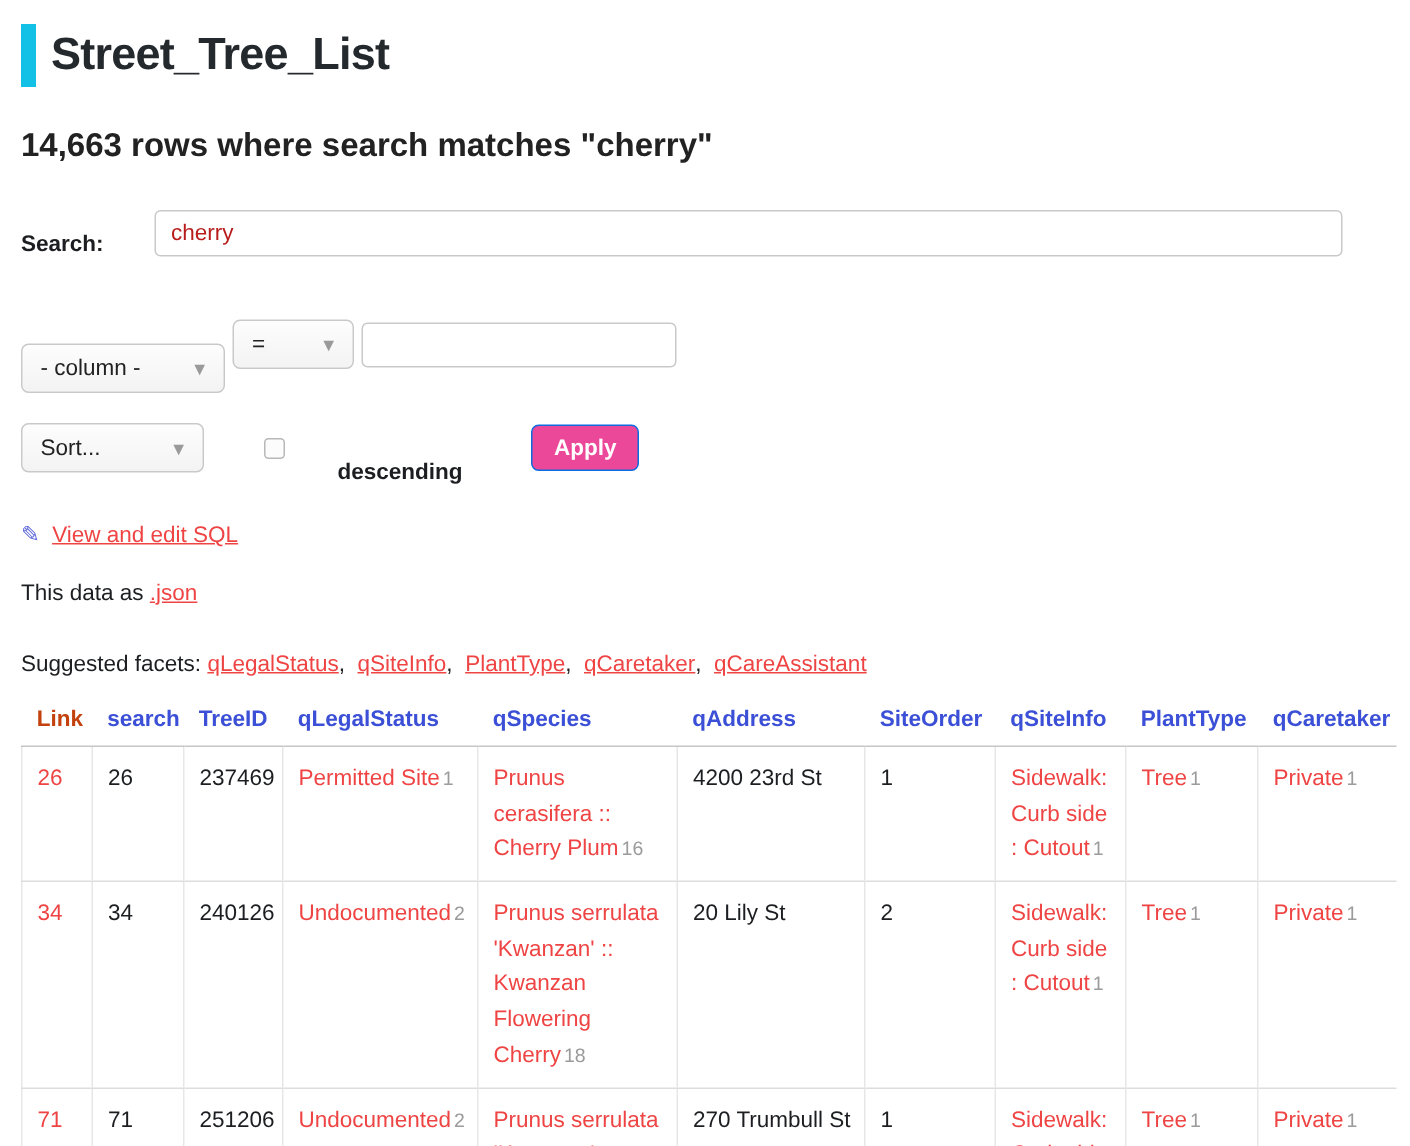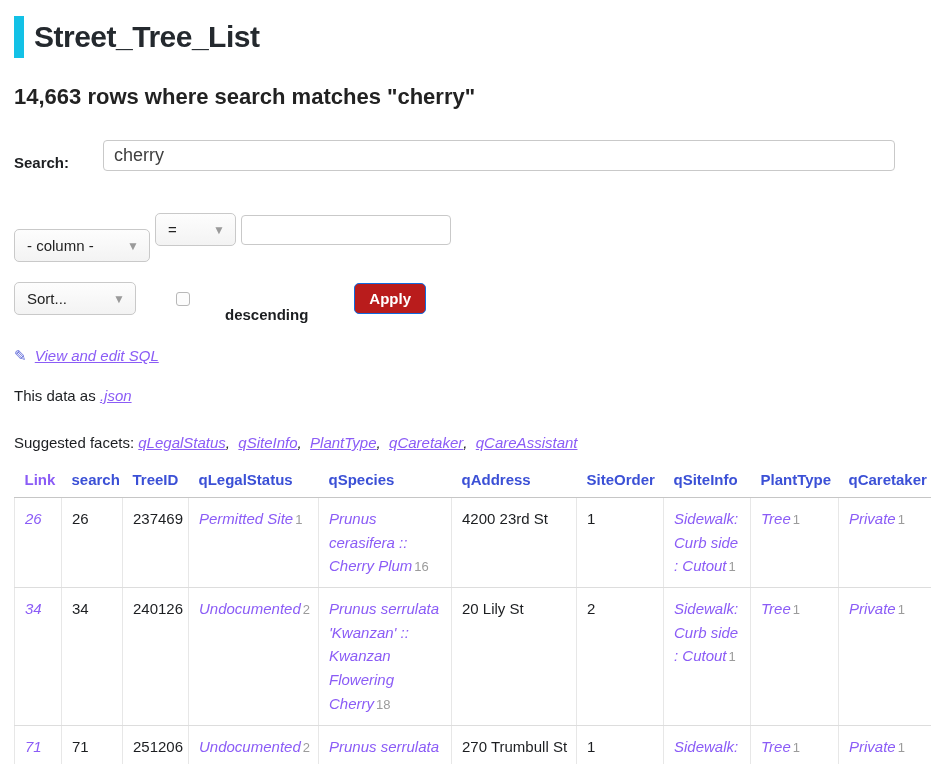--- a/index.html
+++ b/index.html
@@ -15,21 +15,21 @@
   .page-header { display: flex; align-items: stretch; margin-bottom: 26px; }
   .accent-bar { width: 10px; background: #13c1e6; margin-right: 10px; }
   h1.title { font-size: 30px; font-weight: bold; color: #24292e; letter-spacing: -0.5px; padding: 4px 0; }
   .summary { font-size: 22px; font-weight: bold; color: #222; margin-bottom: 30px; }
 
   
   .search-row { display: flex; align-items: flex-end; margin-bottom: 26px; }
   .search-label { font-weight: bold; width: 89px; flex: none; }
   .search-input {
     width: 792px; height: 31px; border: 1px solid #c9c9c9; border-radius: 4px;
-    font-family: "Liberation Sans", sans-serif; font-size: 18px; padding: 0 10px; color: #404040;
+    font-family: "Liberation Sans", sans-serif; font-size: 15px; padding: 0 10px; color: #b91c1c;
   }
 
   
   .select {
     display: inline-flex; align-items: center; justify-content: space-between;
     height: 33px; border: 1px solid #c9c9c9; border-radius: 5px;
     background: linear-gradient(#fdfdfd, #f3f3f3);
     padding: 0 10px 0 12px; font-size: 15px; color: #222; cursor: default;
   }
   .select .arrow { color: #9a9a9a; font-size: 12px; margin-left: 12px; }
@@ -42,43 +42,43 @@
     font-family: "Liberation Sans", sans-serif;
   }
   .sort-row { display: flex; align-items: center; margin-bottom: 24px; gap: 28px; }
   .select.sort-select { width: 122px; }
   .checkbox {
     width: 14px; height: 14px; border: 1px solid #b8b8b8; border-radius: 3px;
     background: #fcfcfc; margin-left: 12px; flex: none;
   }
   .desc-label { font-weight: bold; margin-left: 7px; margin-top: 32px; }
   .apply-btn {
-    margin-left: 18px; background: #b91c1c; border: 1px solid #0f6be0; border-radius: 5px;
+    margin-left: 18px; background: #ec4899; border: 1px solid #0f6be0; border-radius: 5px;
     color: #fff; font-weight: bold; font-size: 15px; padding: 6px 14px; cursor: pointer;
     font-family: "Liberation Sans", sans-serif;
   }
 
-  a { color: #8b5cf6; text-decoration: none; cursor: pointer; font-style: italic; }
+  a { color: #ef4444; text-decoration: none; cursor: pointer; }
   a.underline { text-decoration: underline; }
 
   .sql-row { margin-bottom: 22px; }
   .pencil { color: #5a64d8; font-size: 15px; margin-right: 4px; }
   .export-row { margin-bottom: 30px; color: #1c1e21; }
   .facets-row { margin-bottom: 16px; color: #1c1e21; }
   .facets-row a::after { content: ", "; color: #1c1e21; text-decoration: none; display: inline-block; white-space: pre; }
   .facets-row a:last-child::after { content: ""; }
   .facets-row a { text-decoration: underline; }
 
   
   table { border-collapse: collapse; table-layout: fixed; width: 916px; }
   th {
     text-align: left; font-weight: bold; color: #3b50d6; font-size: 15px;
     padding: 4px 10px 9px 10px; border-bottom: 1px solid #c6c6c6; cursor: pointer;
   }
-  th.plain-header { color: #8b5cf6; cursor: default; }
+  th.plain-header { color: #c2410c; cursor: default; }
   td {
     vertical-align: top; padding: 9px 8px 9px 10px; font-size: 15px; line-height: 1.58;
     border-bottom: 1px solid #dddddd; border-left: 1px solid #e7e7e7;
   }
   td.nowrap { white-space: nowrap; }
   .count { color: #9b9b9b; font-size: 13px; margin-left: 2px; }
 </style>
 </head>
 <body>
 

